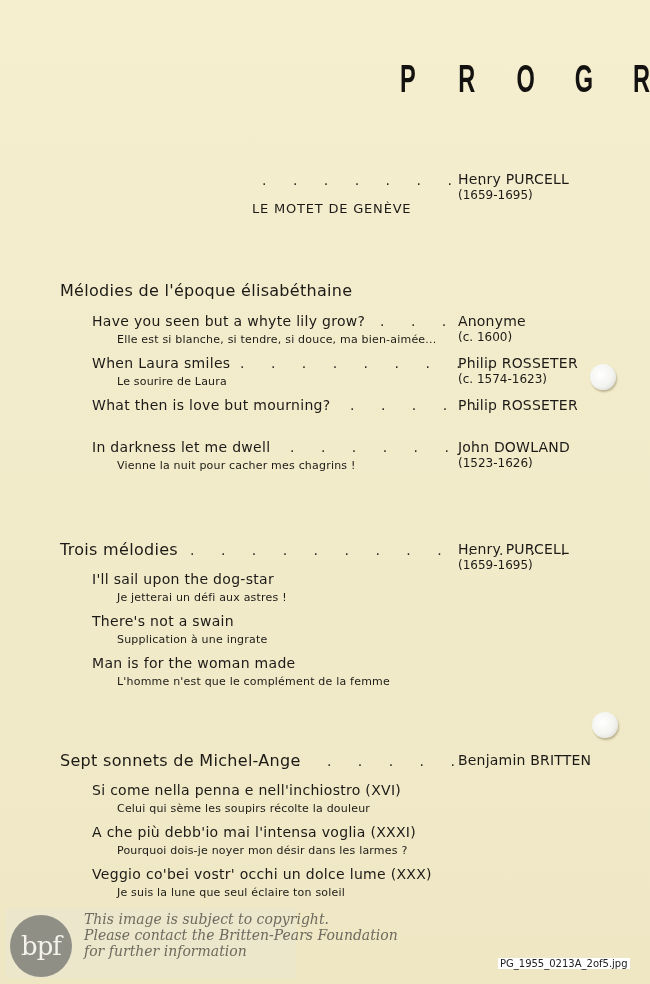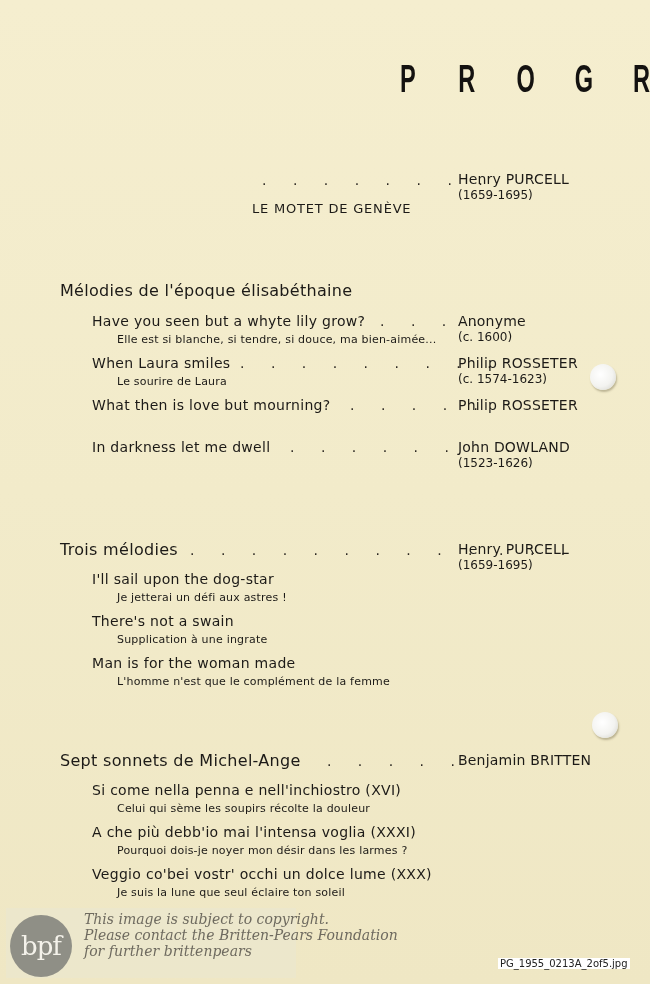--- a/index.html
+++ b/index.html
@@ -78,20 +78,21 @@
   <div class="abs trans" style="left:117px;top:375px;">Le sourire de Laura</div>
   <div class="abs dates" style="left:458px;top:372px;">(c. 1574-1623)</div>
 
   <div class="abs work" style="left:92px;top:397px;">What then is love but mourning?</div>
   <div class="abs dots" style="left:350px;top:397px;">. . . . .</div>
   <div class="abs composer" style="left:458px;top:397px;">Philip ROSSETER</div>
 
   <div class="abs work" style="left:92px;top:439px;">In darkness let me dwell</div>
   <div class="abs dots" style="left:290px;top:439px;">. . . . . . . .</div>
   <div class="abs composer" style="left:458px;top:439px;">John DOWLAND</div>
+  <div class="abs trans" style="left:117px;top:459px;">Vienne la nuit pour cacher mes chagrins !</div>
   <div class="abs dates" style="left:458px;top:456px;">(1523-1626)</div>
 
   <div class="abs section-title" style="left:60px;top:540px;">Trois mélodies</div>
   <div class="abs dots" style="left:190px;top:542px;">. . . . . . . . . . . . .</div>
   <div class="abs composer" style="left:458px;top:541px;">Henry PURCELL</div>
   <div class="abs dates" style="left:458px;top:558px;">(1659-1695)</div>
 
   <div class="abs work" style="left:92px;top:571px;">I'll sail upon the dog-star</div>
   <div class="abs trans" style="left:117px;top:591px;">Je jetterai un défi aux astres !</div>
   <div class="abs work" style="left:92px;top:613px;">There's not a swain</div>
@@ -110,17 +111,17 @@
   <div class="abs work" style="left:92px;top:866px;">Veggio co'bei vostr' occhi un dolce lume (XXX)</div>
   <div class="abs trans" style="left:117px;top:886px;">Je suis la lune que seul éclaire ton soleil</div>
 
   <div class="hole" style="left:590px;top:364px;"></div>
   <div class="hole" style="left:592px;top:712px;"></div>
 
   <div class="watermark"></div>
   <div class="bpf-logo">bpf</div>
   <div class="abs wm-text" style="left:84px;top:911px;">This image is subject to copyright.</div>
   <div class="abs wm-text" style="left:84px;top:927px;">Please contact the Britten-Pears Foundation</div>
-  <div class="abs wm-text" style="left:84px;top:943px;">for further brittenpears</div>
+  <div class="abs wm-text" style="left:84px;top:943px;">for further information</div>
   <div class="abs wm-link" style="left:68px;top:959px;margin-top:24px;">enquiries@brittenpears.org</div>
 
   <div class="filename">PG_1955_0213A_2of5.jpg</div>
 </div>
 
 </body></html>

